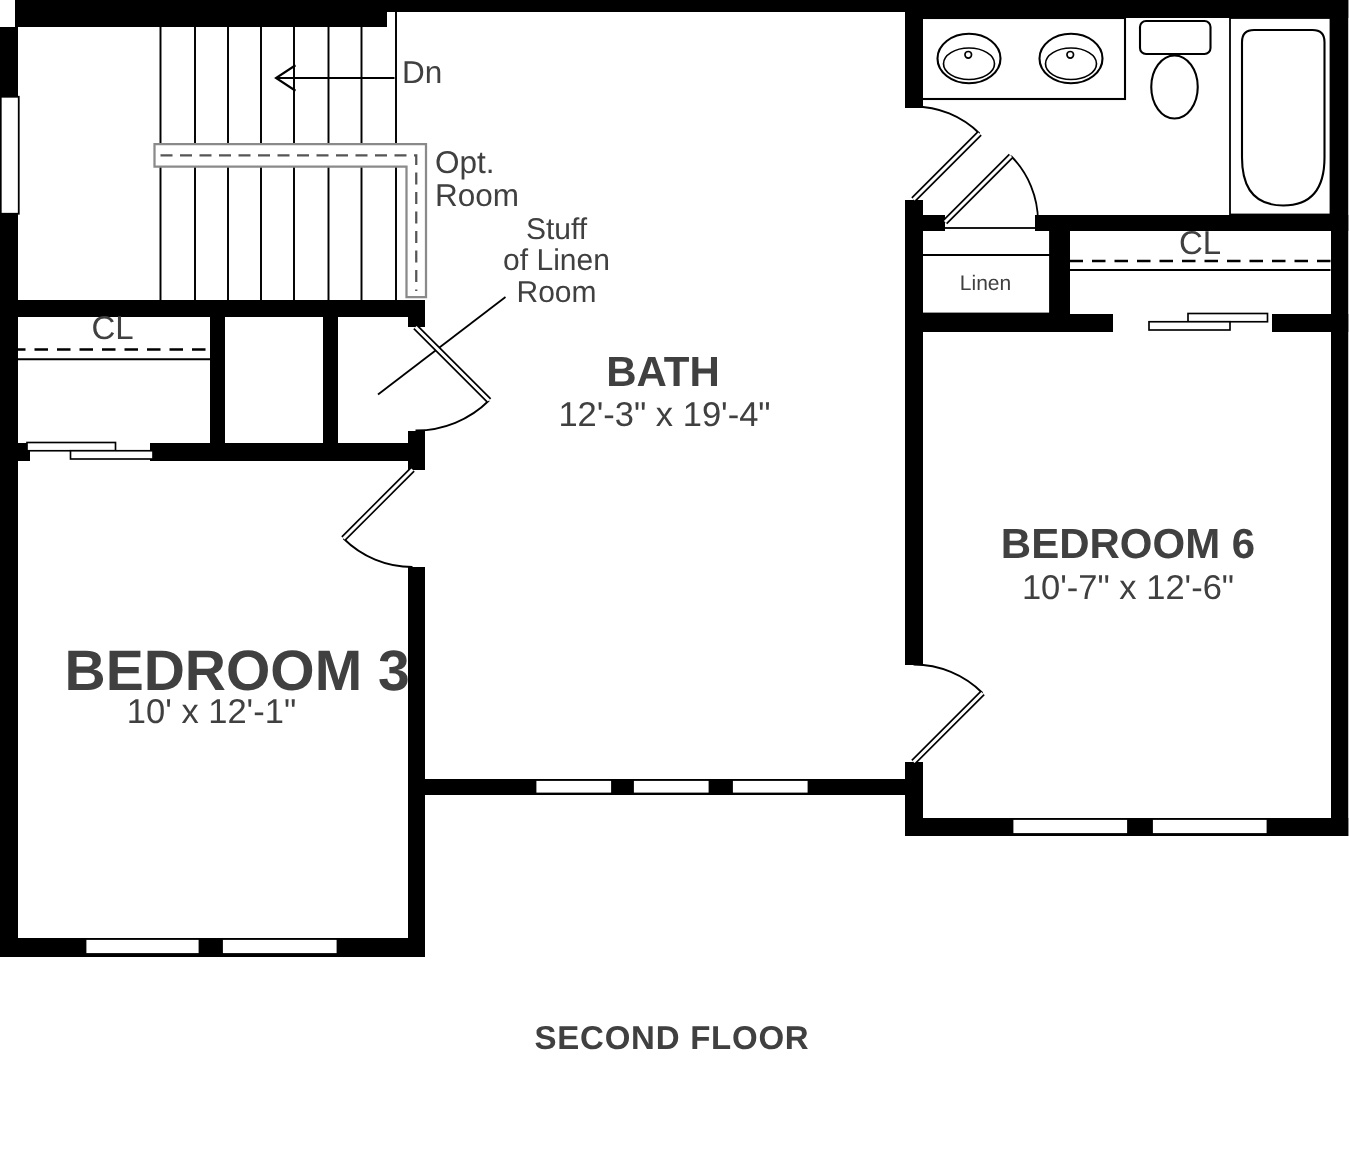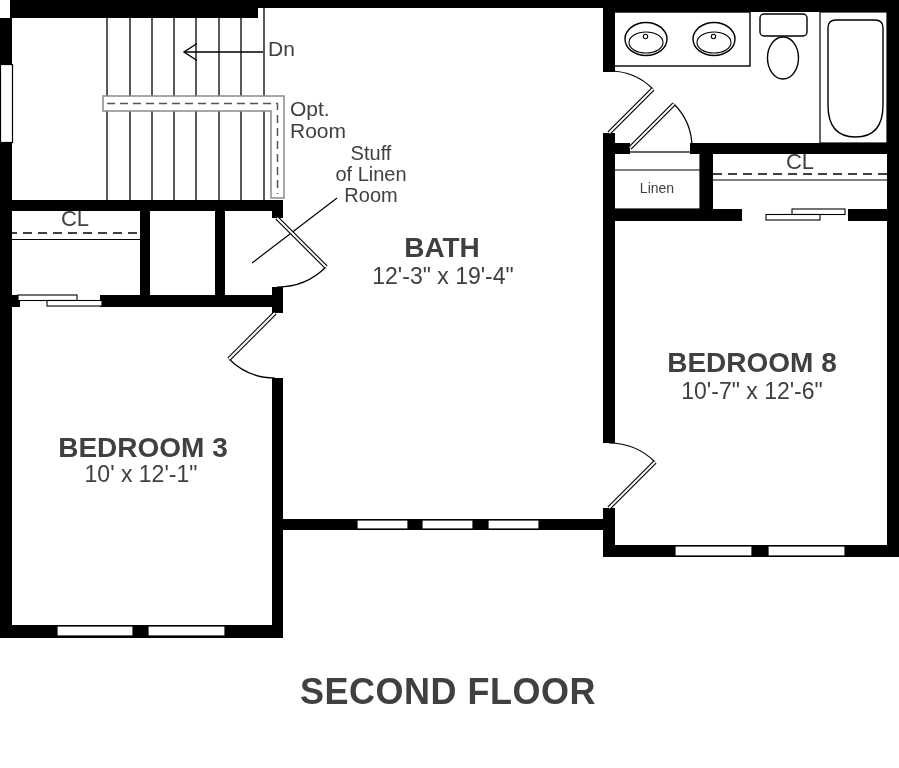--- a/index.html
+++ b/index.html
@@ -14,23 +14,23 @@
   .optrail-label{left:290px;top:98px;font-size:21px;line-height:22px;}
   .stuff-label{left:311px;top:143px;width:120px;font-size:20px;line-height:21px;}
   .loft-name{left:342px;top:233px;width:200px;font-size:28px;line-height:30px;}
   .loft-dim{left:343px;top:264px;width:200px;font-size:23px;line-height:24px;}
   .hallbath-label{left:694px;top:83px;width:100px;font-size:24px;line-height:24px;}
   .linen-label{left:607px;top:177px;width:100px;font-size:14px;line-height:22px;}
   .cl2-label{left:750px;top:150px;width:100px;font-size:22px;line-height:23px;}
   .cl3-label{left:25px;top:207px;width:100px;font-size:22px;line-height:23px;}
   .bed2-name{left:652px;top:348px;width:200px;font-size:28px;line-height:30px;}
   .bed2-dim{left:652px;top:379px;width:200px;font-size:23px;line-height:24px;}
-  .bed3-name{left:43px;top:433px;width:200px;font-size:28px;line-height:30px;}
+  .bed3-name{left:43px;top:433px;width:200px;font-size:38px;line-height:30px;}
   .bed3-dim{left:41px;top:462px;width:200px;font-size:23px;line-height:24px;}
-  .floor-title{left:298px;top:676px;width:300px;font-size:36px;line-height:32px;letter-spacing:.5px;}
+  .floor-title{left:298px;top:676px;width:300px;font-size:22px;line-height:32px;letter-spacing:.5px;}
 </style>
 </head>
 <body>
 
 <div class="plan">
   <svg width="899" height="768" viewBox="0 0 899 768">
 
     <g stroke="#000" stroke-width="1.3">
       <line x1="107" y1="18" x2="107" y2="200"></line>
       <line x1="130" y1="18" x2="130" y2="200"></line>
@@ -180,20 +180,20 @@
   <div class="lbl ctr bold loft-name">BATH</div>
   <div class="lbl ctr loft-dim">12'-3" x 19'-4"</div>
 
 
   <div class="lbl ctr linen-label">Linen</div>
 
   <div class="lbl ctr cl2-label">CL</div>
 
   <div class="lbl ctr cl3-label">CL</div>
 
-  <div class="lbl ctr bold bed2-name">BEDROOM 8</div>
+  <div class="lbl ctr bold bed2-name">BEDROOM 6</div>
   <div class="lbl ctr bed2-dim">10'-7" x 12'-6"</div>
 
   <div class="lbl ctr bold bed3-name">BEDROOM 3</div>
   <div class="lbl ctr bed3-dim">10' x 12'-1"</div>
 
   <div class="lbl ctr bold floor-title">SECOND FLOOR</div>
 </div>
 
 </body></html>

